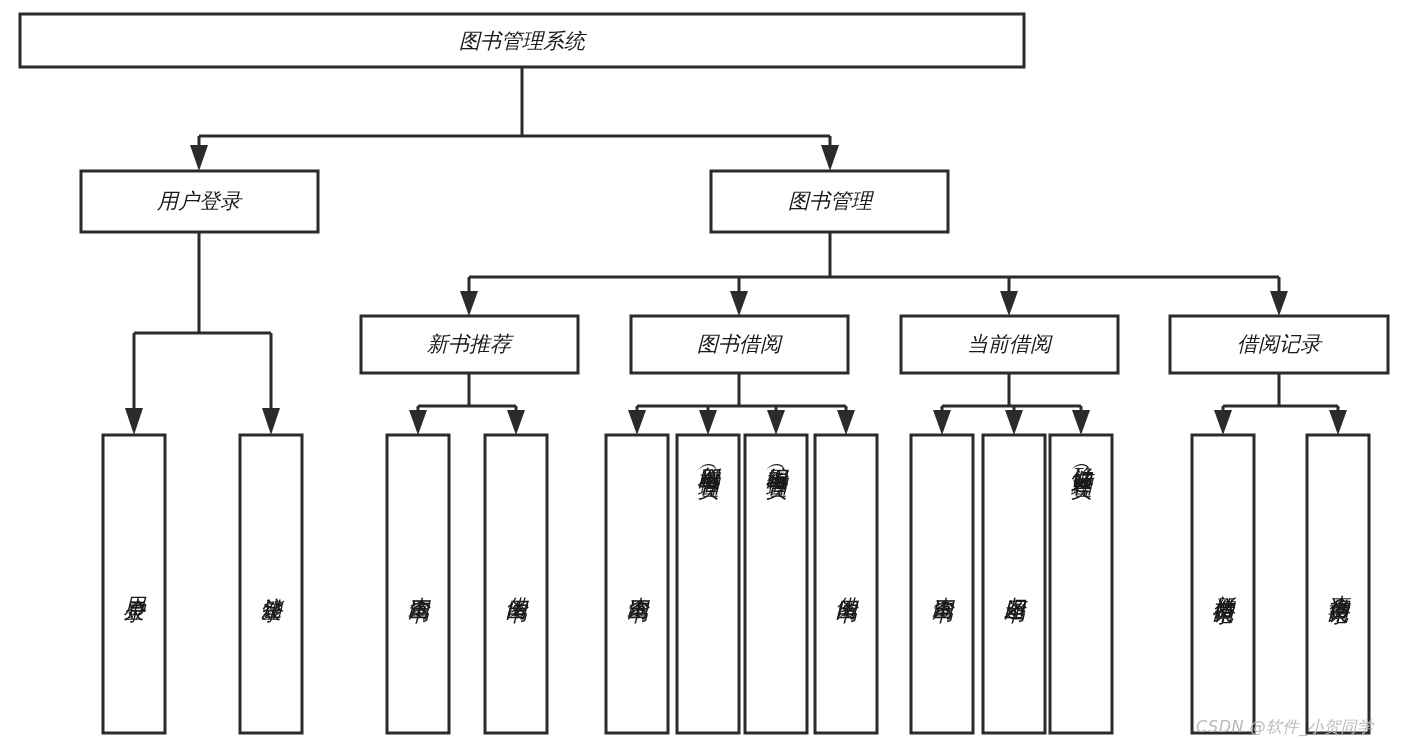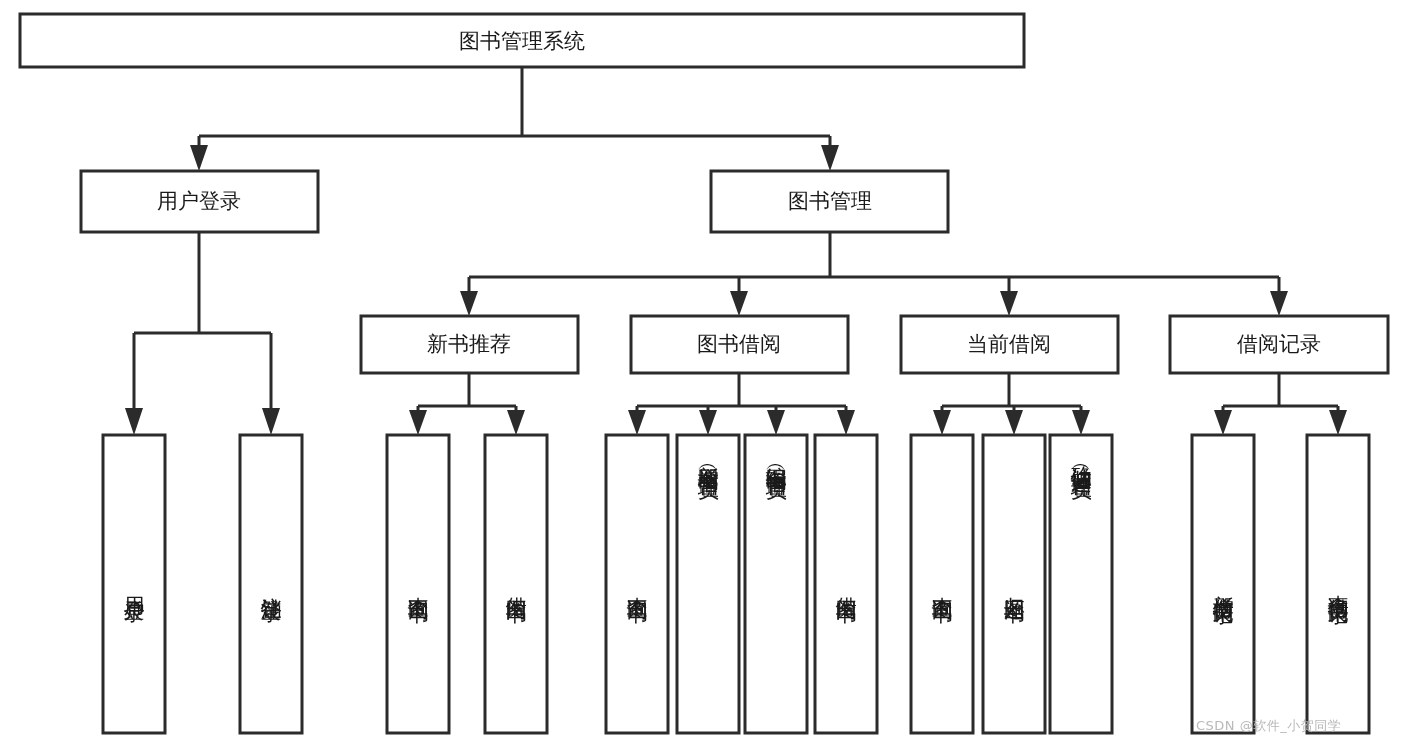--- a/index.html
+++ b/index.html
@@ -11,20 +11,21 @@
     width: 1405px;
     height: 747px;
     font-family: "DejaVu Sans", "Liberation Sans", sans-serif;
     overflow: hidden;
     position: relative;
   }
   #diagram-root {
     position: relative;
     width: 1117px;
     height: 747px;
+    font-style: italic;
   }
   svg.diagram-canvas {
     position: absolute;
     left: 0;
     top: 0;
     width: 1405px;
     height: 747px;
   }
   .node-box {
     fill: #ffffff;
@@ -62,21 +63,21 @@
     font-size: 21px;
     line-height: 1.06;
     color: #1a1a1a;
     letter-spacing: 2px;
     white-space: nowrap;
     text-align: center;
   }
   .watermark {
     position: absolute;
     font-family: "DejaVu Sans", "Liberation Sans", sans-serif;
-    font-size: 13px;
+    font-size: 16px;
     color: #b9b9b9;
     white-space: nowrap;
     letter-spacing: 0.5px;
   }
 </style>
 </head>
 <body>
 
 <div id="diagram-root">
 

